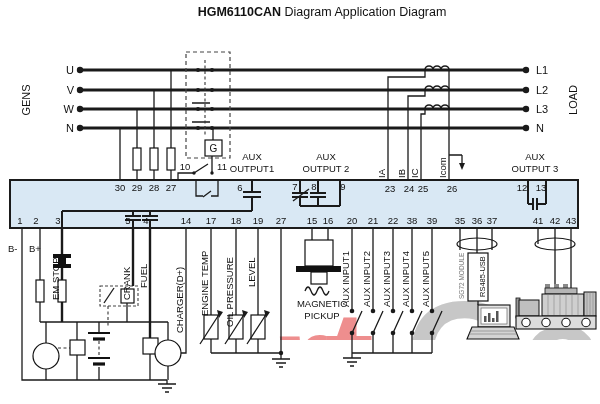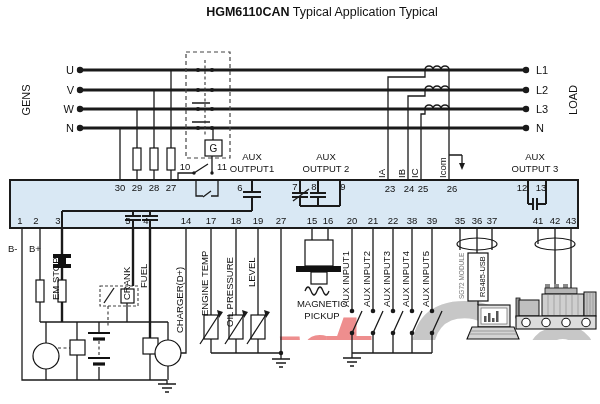--- a/index.html
+++ b/index.html
@@ -32,21 +32,21 @@
 
 <div id="stage">
 
   <div id="wm">
     <span class="red">rt</span>
     <span class="gray">Gen</span>
   </div>
 
   <div id="title">
     <span class="b">HGM6110CAN</span>
-    <span>Typical Application Typical</span>
+    <span>Diagram Application Diagram</span>
   </div>
 
   <svg width="600" height="404" viewBox="0 0 600 404">
 
     <g>
       <path class="bus" d="M80,70 H526 M80,90 H526 M80,109 H526 M80,128 H526"></path>
       <g fill="#1a1a1a">
         <circle cx="80" cy="70" r="3.2"></circle>
           <circle cx="80" cy="90" r="3.2"></circle>
         <circle cx="80" cy="109" r="3.2"></circle>

